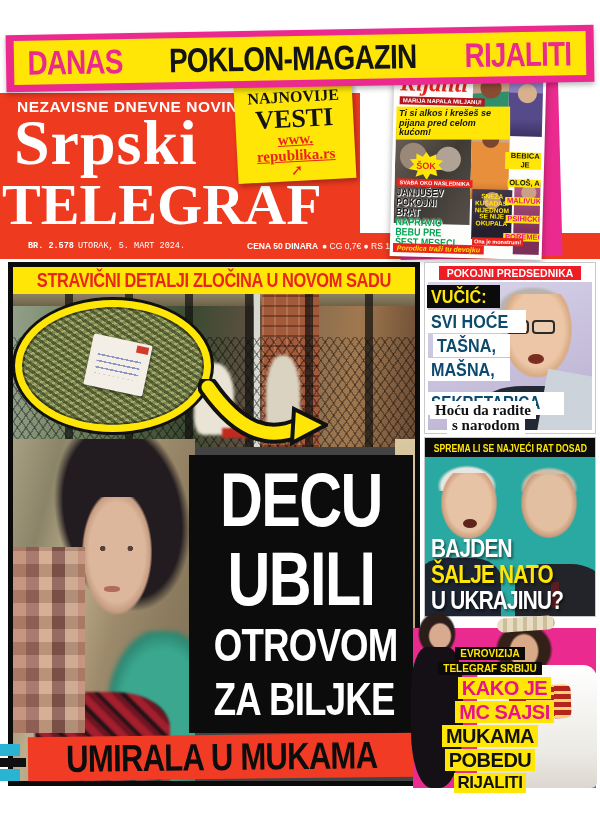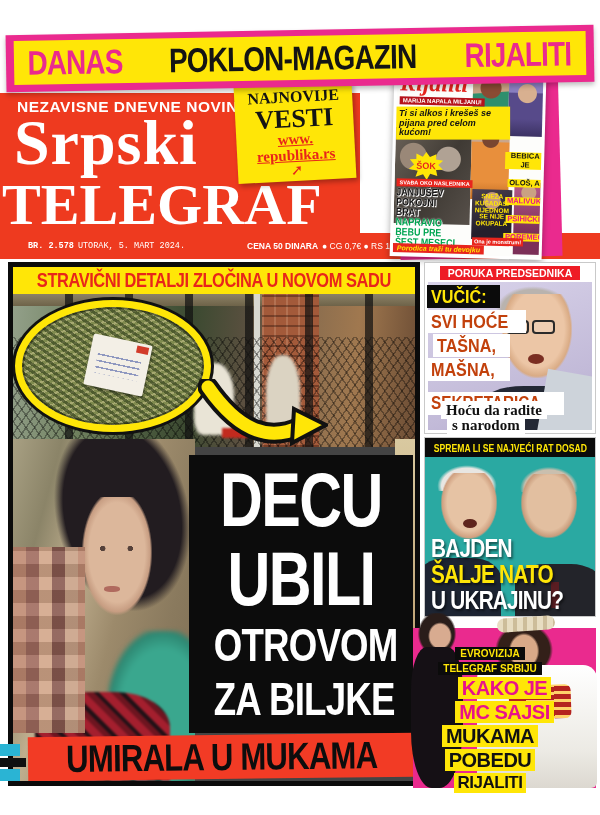--- a/index.html
+++ b/index.html
@@ -183,21 +183,21 @@
     background:radial-gradient(ellipse at 50% 70%, #b9b3ae 60%, transparent 70%); }
   .v-face { position:absolute; right:20px; top:12px; width:70px; height:84px;
     background:radial-gradient(ellipse at 50% 42%, #ecc6a6 55%, #d9ab85 68%, transparent 72%); }
   .v-glasses { position:absolute; right:30px; top:38px; width:56px; height:16px; display:flex; gap:3px; }
   .v-glasses i { width:23px; height:14px; border:2.5px solid #2a2a2a; border-radius:4px; background:rgba(255,255,255,.15); }
   .v-mouth { position:absolute; right:48px; top:72px; width:16px; height:10px; background:#7a2e22; border-radius:50%; }
   .v-neck { position:absolute; right:6px; bottom:0; width:104px; height:44px; background:#232835;
     border-radius:40% 40% 0 0; }
   .v-jack { position:absolute; right:-16px; bottom:-8px; width:66px; height:64px; background:#cdd3da;
     transform:rotate(10deg); }
-  .pres-chip { position:absolute; left:2px; padding:0 4px; background:#fff; color:#c2410c;
+  .pres-chip { position:absolute; left:2px; padding:0 4px; background:#fff; color:#0c4a6e;
     font-weight:bold; font-size:19px; line-height:23px; z-index:3; white-space:nowrap; }
   .pres-chip .in { display:inline-block; transform:scaleX(.85); transform-origin:left; }
   .chip-name { background:#0b0b0b; color:#ffe607; }
   .pres-quote { position:absolute; padding:0 5px; background:#fff; color:#111;
     font-family:"Liberation Serif",serif; font-weight:bold; font-size:15px; line-height:18px; z-index:3; }
 
   
   .war { left:424px; top:437px; width:172px; height:180px; background:#2aa9a2; z-index:5;
     border:1px solid #c9c9c9; overflow:hidden; }
   .war-kicker { position:absolute; left:0; top:0; width:100%; height:19px; background:#0b0b0b;
@@ -380,38 +380,38 @@
     <div class="subhead">
       <span class="sx">UMIRALA U MUKAMA</span>
     </div>
   </div>
 
   <div class="abs tvbar1"></div>
   <div class="abs tvbar2"></div>
   <div class="abs tvbar3"></div>
 
   <div class="abs card pres">
-    <div class="pres-label">PORUKA PREDSEDNIKA</div>
+    <div class="pres-label">POKOJNI PREDSEDNIKA</div>
     <div class="pres-photo">
       <div class="v-hair"></div>
       <div class="v-face"></div>
       <div class="v-glasses">
           <i></i>
           <i></i>
         </div>
       <div class="v-mouth"></div>
       <div class="v-neck"></div>
       <div class="v-jack"></div>
     </div>
     <div class="pres-chip chip-name" style="top:22px;"><span class="in">VUČIĆ:</span></div>
     <div class="pres-chip" style="top:47px;"><span class="in">SVI HOĆE</span></div>
     <div class="pres-chip" style="top:71px; left:8px;"><span class="in">TAŠNA,</span></div>
     <div class="pres-chip" style="top:95px;"><span class="in">MAŠNA,</span></div>
     <div class="pres-chip" style="top:129px; font-size:18px;"><span class="in">SEKRETARICA</span></div>
-    <div class="pres-quote" style="left:16px; top:138px;">Hoću da radite</div>
+    <div class="pres-quote" style="left:5px; top:138px;">Hoću da radite</div>
     <div class="pres-quote" style="left:22px; top:153px;">s narodom</div>
   </div>
 
   <div class="abs war">
     <div class="war-kicker">
       <span class="sx">SPREMA LI SE NAJVEĆI RAT DOSAD</span>
     </div>
     <div class="biden">
       <div class="b-suit"></div>
       <div class="b-hair"></div>

